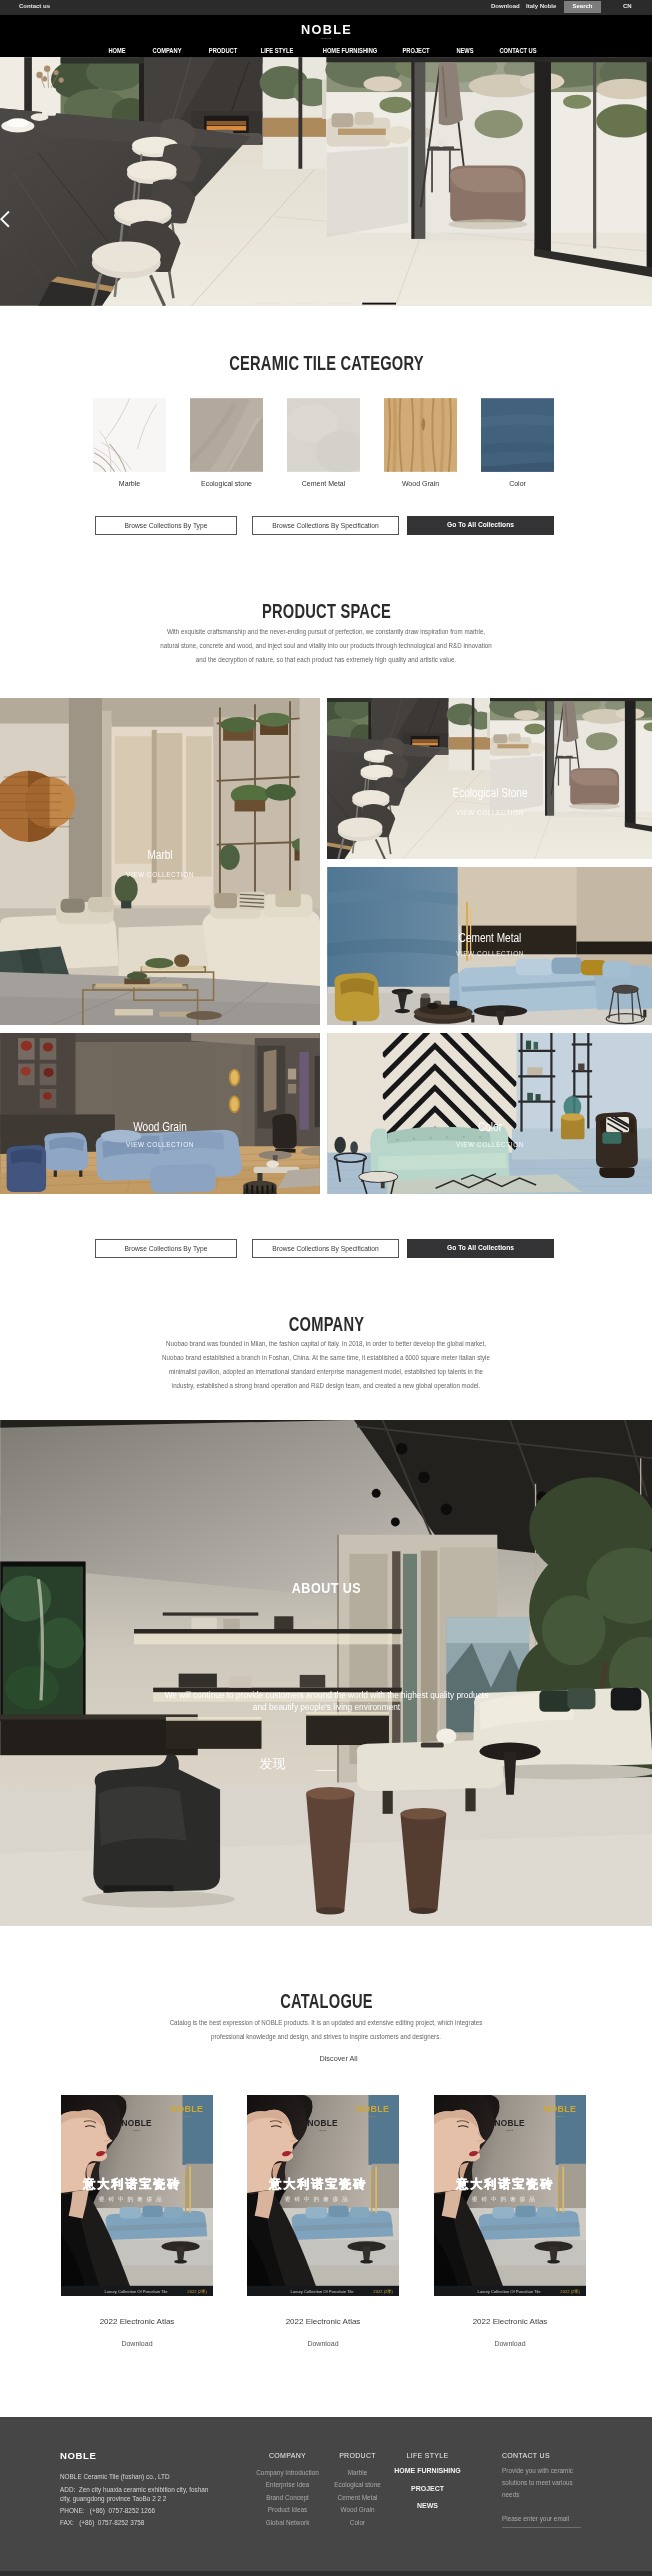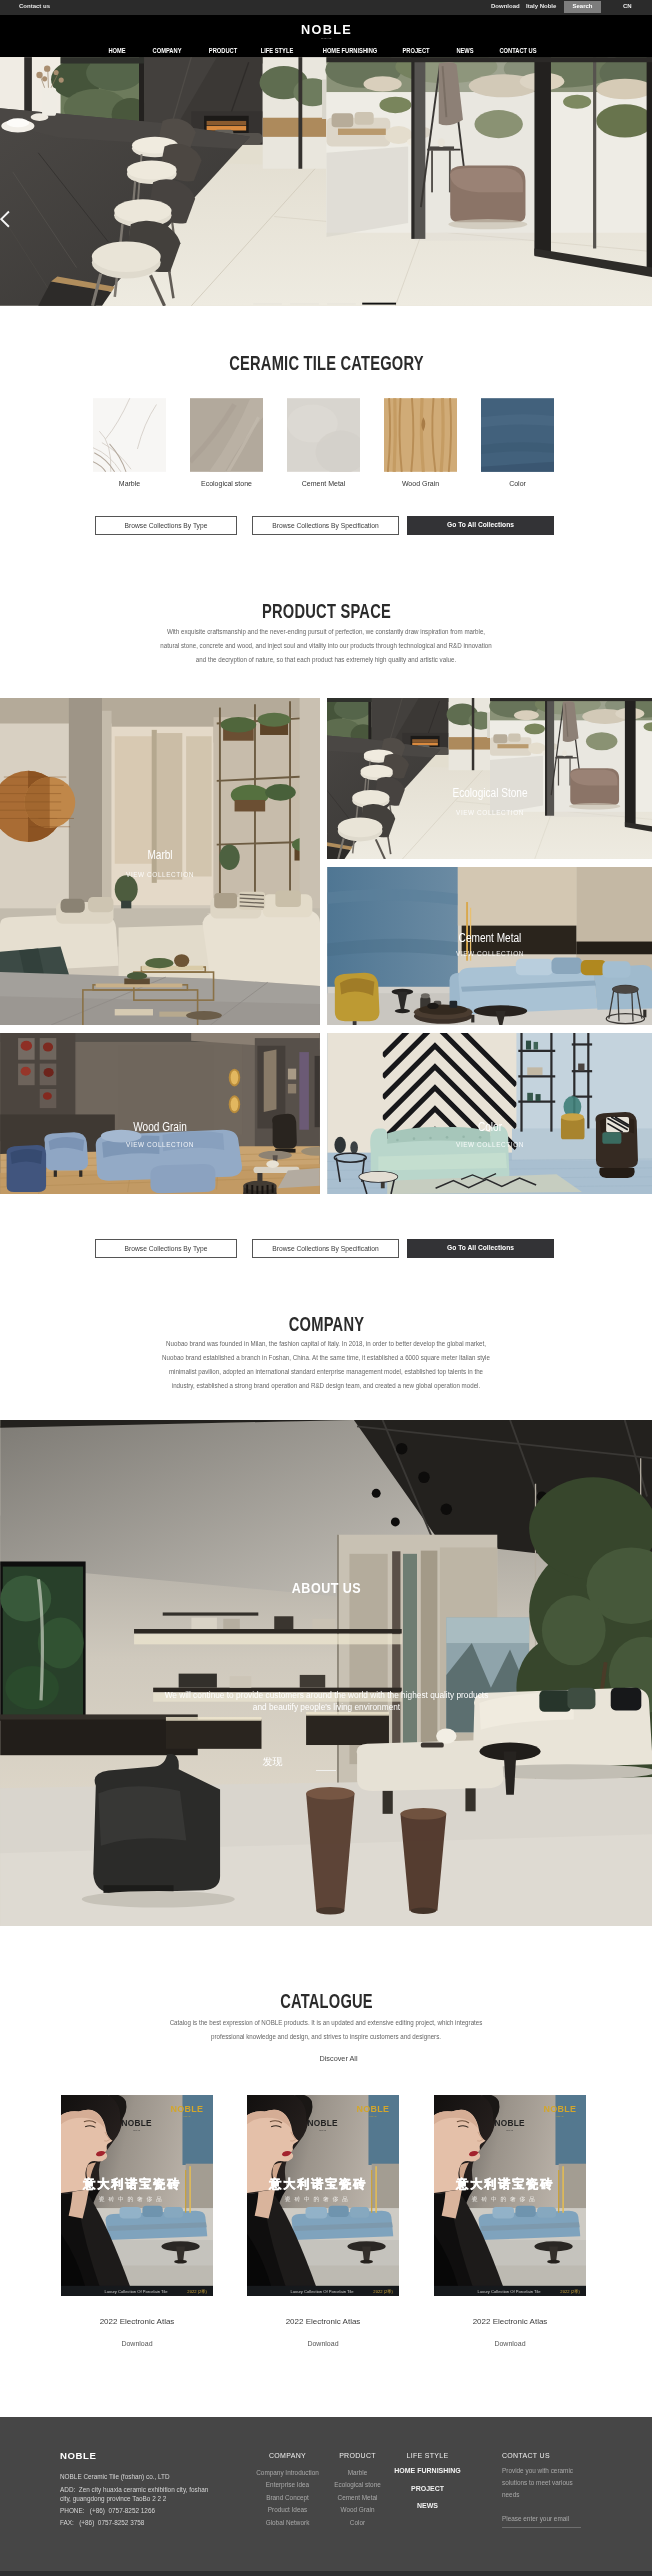--- a/index.html
+++ b/index.html
@@ -849,21 +849,21 @@
     <ellipse cx="664" cy="618" rx="36" ry="9" fill="#684733"></ellipse>
     <ellipse cx="664" cy="770" rx="20" ry="5" fill="#35241a"></ellipse>
   </g>
 </svg>
 </div>
 
 <div class="ovl" style="left:0;top:1579px;width:653px;font-size:15.3px;font-weight:bold;letter-spacing:0.6px;transform:scaleX(0.82);">ABOUT US</div>
 
 <div class="ovl" style="left:0;top:1665px;width:653px;font-size:8.3px;line-height:12px;margin-top:24px;">We will continue to provide customers around the world with the highest quality products<br>and beautify people's living environment</div>
 
-<div class="ovl" style="left:0;top:1755px;width:545px;font-size:10px;text-align:center;">发现</div>
+<div class="ovl" style="left:0;top:1755px;width:545px;font-size:13px;text-align:center;">发现</div>
 
 <div class="abs" style="left:316px;top:1770px;width:20.4px;height:1.3px;background:#f0f0ee;"></div>
 
 <h2 class="sec abs" style="left:0;top:1990px;width:653px;">CATALOGUE</h2>
 
 <div class="para abs" style="left:71px;top:2016px;width:510px;">Catalog is the best expression of NOBLE products. It is an updated and extensive editing project, which integrates<br>professional knowledge and design, and strives to inspire customers and designers.</div>
 
 <div class="abs ctr" style="left:12px;top:2054px;width:653px;font-size:7.3px;color:#444;">Discover All</div>
 
 <div class="abs" style="left:61px;top:2095px;width:152px;height:201px;" id="cat1">

